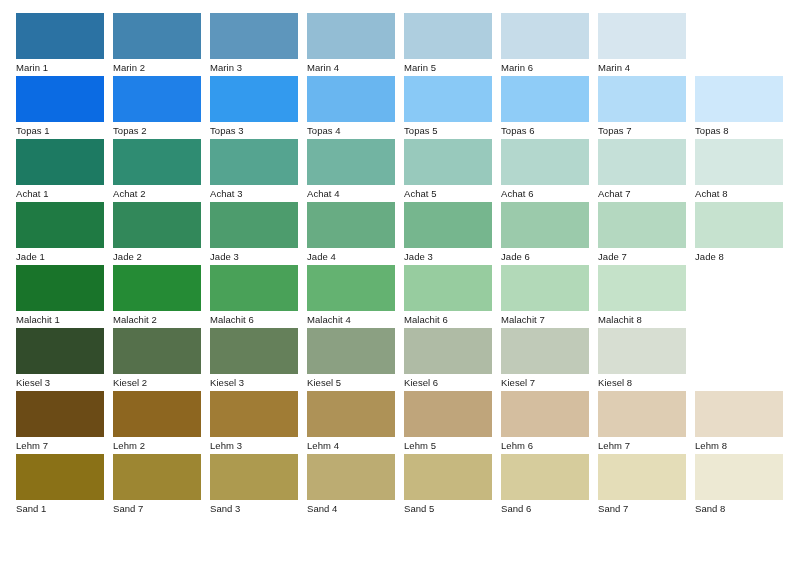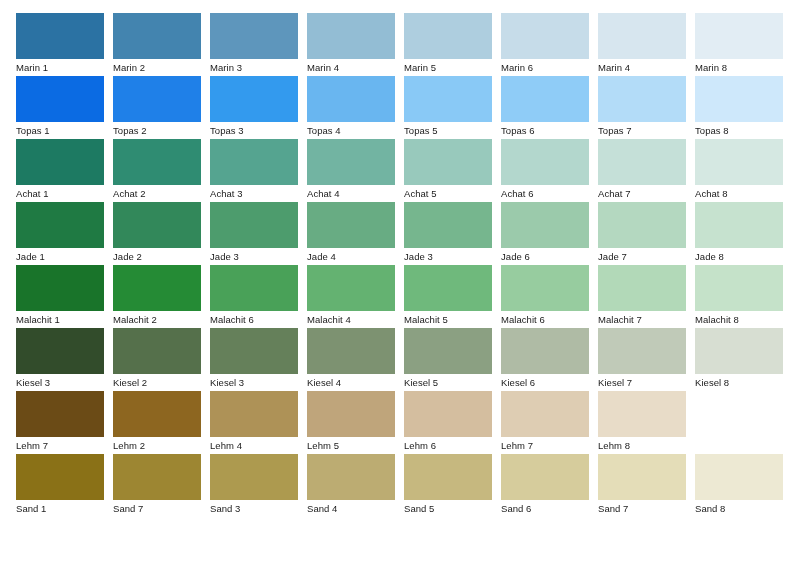--- a/index.html
+++ b/index.html
@@ -70,24 +70,20 @@
         <div class="swatch-label">Marin 5</div>
       </div>
       <div class="swatch-cell">
         <div class="swatch-chip" style="background-color: rgb(198, 220, 233);"></div>
         <div class="swatch-label">Marin 6</div>
       </div>
       <div class="swatch-cell">
         <div class="swatch-chip" style="background-color: rgb(215, 230, 239);"></div>
         <div class="swatch-label">Marin 4</div>
       </div>
-      <div class="swatch-cell">
-        <div class="swatch-chip" style="background-color: rgb(226, 237, 244);"></div>
-        <div class="swatch-label">Marin 8</div>
-      </div>
     </div>
     <div class="palette-row">
       <div class="swatch-cell">
         <div class="swatch-chip" style="background-color: rgb(11, 107, 227);"></div>
         <div class="swatch-label">Topas 1</div>
       </div>
       <div class="swatch-cell">
         <div class="swatch-chip" style="background-color: rgb(31, 128, 232);"></div>
         <div class="swatch-label">Topas 2</div>
       </div>
@@ -195,24 +191,20 @@
       </div>
       <div class="swatch-cell">
         <div class="swatch-chip" style="background-color: rgb(73, 161, 88);"></div>
         <div class="swatch-label">Malachit 6</div>
       </div>
       <div class="swatch-cell">
         <div class="swatch-chip" style="background-color: rgb(100, 178, 113);"></div>
         <div class="swatch-label">Malachit 4</div>
       </div>
       <div class="swatch-cell">
-        <div class="swatch-chip" style="background-color: rgb(111, 185, 124);"></div>
-        <div class="swatch-label">Malachit 5</div>
-      </div>
-      <div class="swatch-cell">
         <div class="swatch-chip" style="background-color: rgb(151, 204, 159);"></div>
         <div class="swatch-label">Malachit 6</div>
       </div>
       <div class="swatch-cell">
         <div class="swatch-chip" style="background-color: rgb(178, 217, 184);"></div>
         <div class="swatch-label">Malachit 7</div>
       </div>
       <div class="swatch-cell">
         <div class="swatch-chip" style="background-color: rgb(197, 226, 201);"></div>
         <div class="swatch-label">Malachit 8</div>
@@ -225,24 +217,20 @@
       </div>
       <div class="swatch-cell">
         <div class="swatch-chip" style="background-color: rgb(85, 112, 75);"></div>
         <div class="swatch-label">Kiesel 2</div>
       </div>
       <div class="swatch-cell">
         <div class="swatch-chip" style="background-color: rgb(101, 128, 90);"></div>
         <div class="swatch-label">Kiesel 3</div>
       </div>
       <div class="swatch-cell">
-        <div class="swatch-chip" style="background-color: rgb(125, 146, 113);"></div>
-        <div class="swatch-label">Kiesel 4</div>
-      </div>
-      <div class="swatch-cell">
         <div class="swatch-chip" style="background-color: rgb(139, 160, 130);"></div>
         <div class="swatch-label">Kiesel 5</div>
       </div>
       <div class="swatch-cell">
         <div class="swatch-chip" style="background-color: rgb(175, 187, 165);"></div>
         <div class="swatch-label">Kiesel 6</div>
       </div>
       <div class="swatch-cell">
         <div class="swatch-chip" style="background-color: rgb(192, 202, 184);"></div>
         <div class="swatch-label">Kiesel 7</div>
@@ -253,20 +241,24 @@
       </div>
     </div>
     <div class="palette-row">
       <div class="swatch-cell">
         <div class="swatch-chip" style="background-color: rgb(107, 75, 22);"></div>
         <div class="swatch-label">Lehm 7</div>
       </div>
       <div class="swatch-cell">
         <div class="swatch-chip" style="background-color: rgb(141, 102, 32);"></div>
         <div class="swatch-label">Lehm 2</div>
+      </div>
+      <div class="swatch-cell">
+        <div class="swatch-chip" style="background-color: rgb(160, 124, 53);"></div>
+        <div class="swatch-label">Lehm 3</div>
       </div>
       <div class="swatch-cell">
         <div class="swatch-chip" style="background-color: rgb(174, 146, 87);"></div>
         <div class="swatch-label">Lehm 4</div>
       </div>
       <div class="swatch-cell">
         <div class="swatch-chip" style="background-color: rgb(191, 165, 123);"></div>
         <div class="swatch-label">Lehm 5</div>
       </div>
       <div class="swatch-cell">

